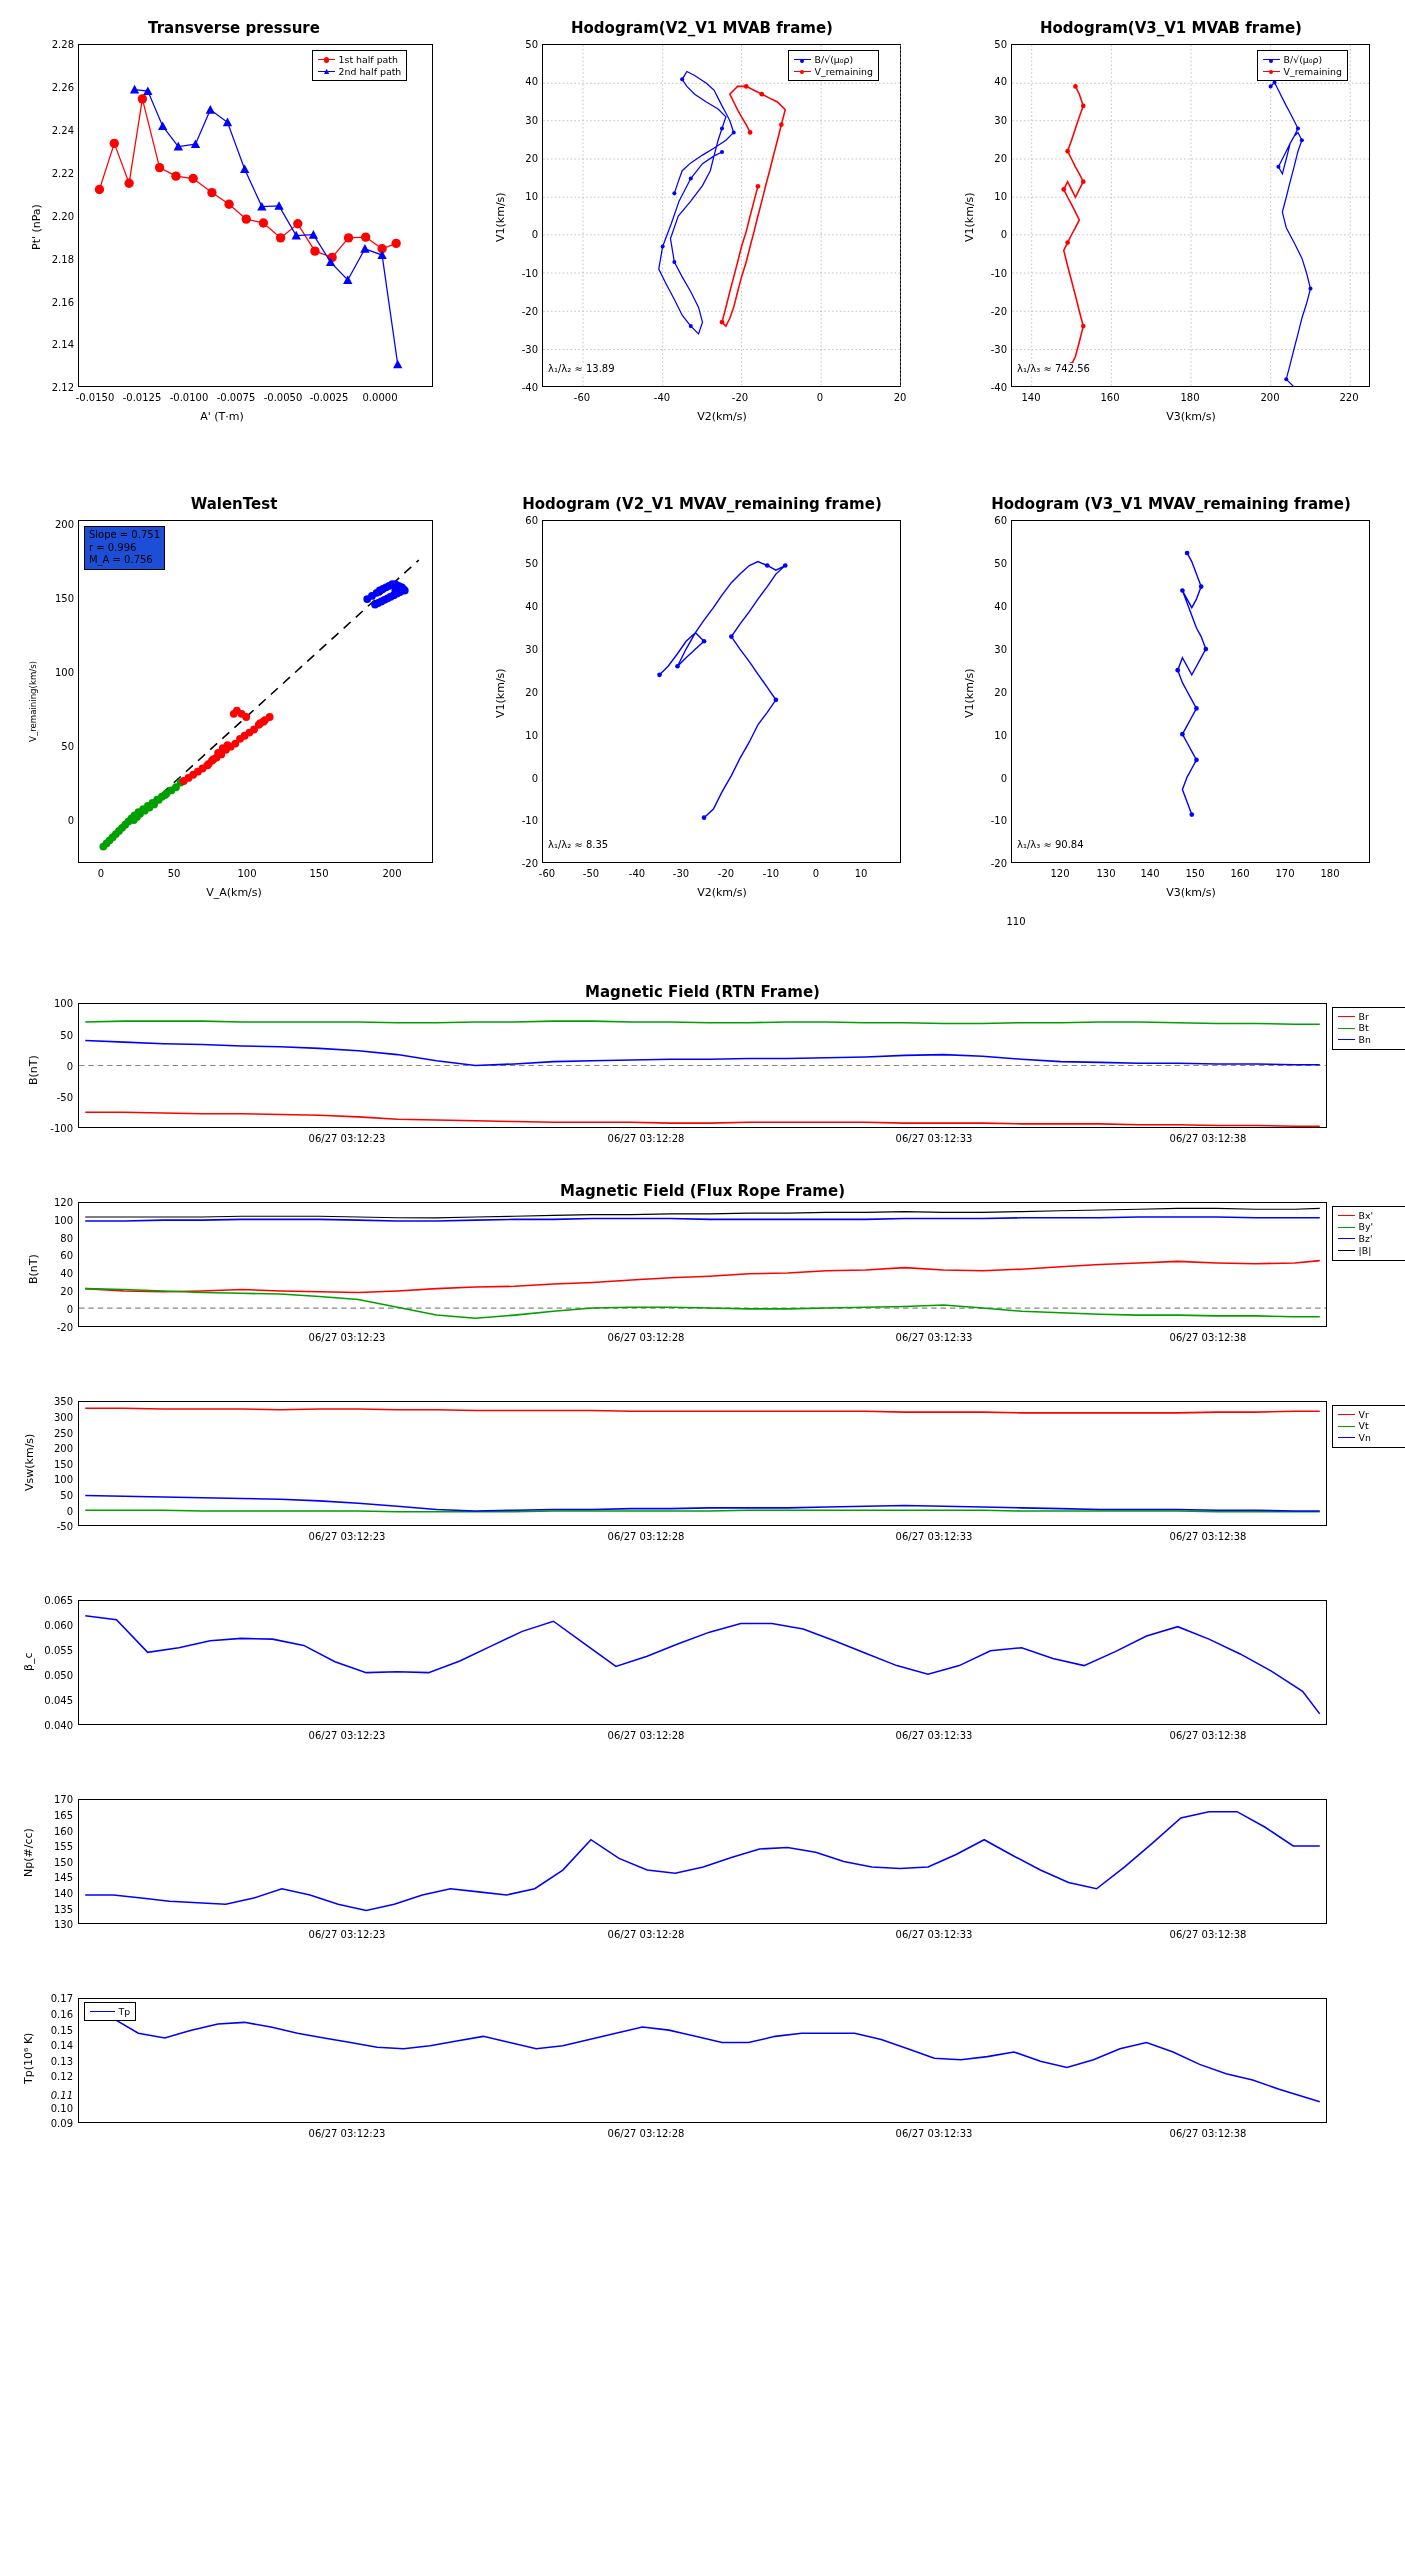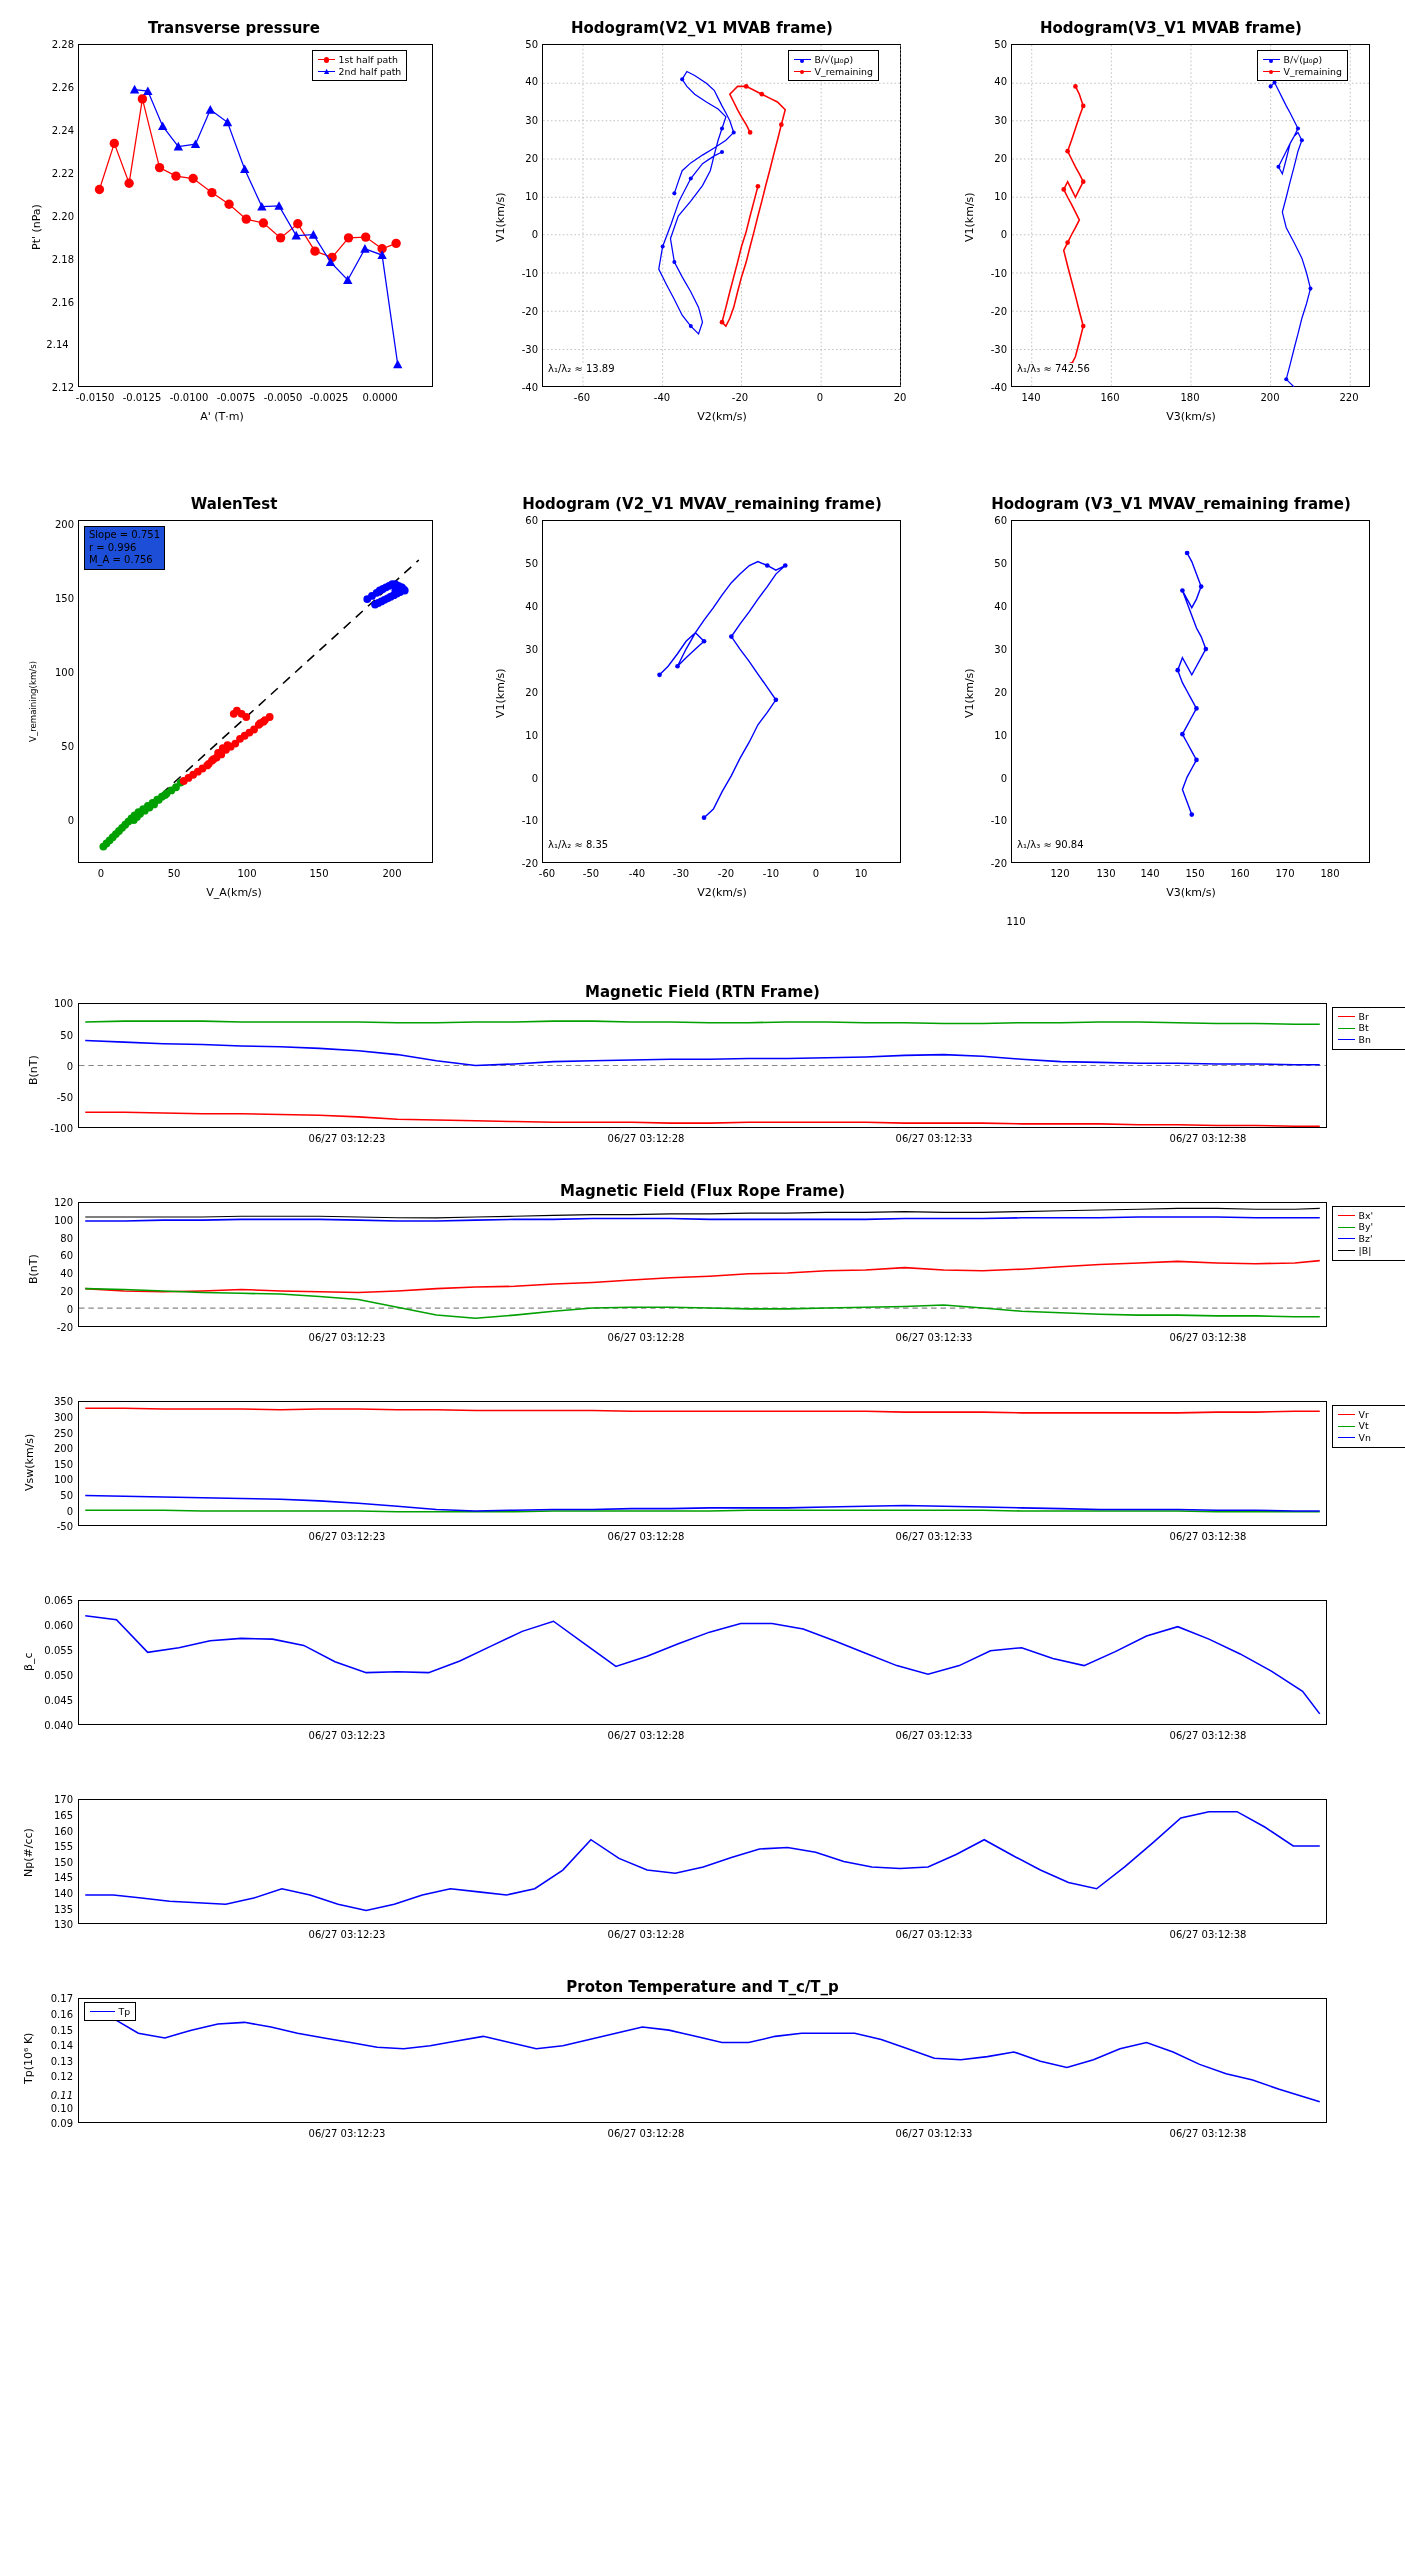--- a/index.html
+++ b/index.html
@@ -87,21 +87,21 @@
       </div>
       <div class="row">
         <span class="lg-line" style="border-top-color:#0000ff;">
             <i class="lg-mark" style="background:#0000ff;display:block;clip-path:polygon(50% 0,100% 100%,0 100%);"></i>
           </span>
         <span>2nd half path</span>
       </div>
     </div>
 
     <div class="tick ticky" style="left:41px;top:379px;width:33px;">2.12</div>
-    <div class="tick ticky" style="left:41px;top:336px;width:33px;text-align:center;">2.14</div>
+    <div class="tick ticky" style="left:41px;top:336px;width:33px;">2.14</div>
     <div class="tick ticky" style="left:41px;top:294px;width:33px;">2.16</div>
     <div class="tick ticky" style="left:41px;top:251px;width:33px;">2.18</div>
     <div class="tick ticky" style="left:41px;top:208px;width:33px;">2.20</div>
     <div class="tick ticky" style="left:41px;top:165px;width:33px;">2.22</div>
     <div class="tick ticky" style="left:41px;top:122px;width:33px;">2.24</div>
     <div class="tick ticky" style="left:41px;top:79px;width:33px;">2.26</div>
     <div class="tick ticky" style="left:41px;top:36px;width:33px;">2.28</div>
 
     <div class="tick tickx" style="left:95px;top:384px;">-0.0150</div>
     <div class="tick tickx" style="left:142px;top:384px;">-0.0125</div>
@@ -610,21 +610,20 @@
     <div class="tick ticky" style="left:34px;top:39px;width:39px;">165</div>
     <div class="tick ticky" style="left:34px;top:23.4px;width:39px;">170</div>
     <div class="tick tickx" style="left:347px;top:153px;">06/27 03:12:23</div>
     <div class="tick tickx" style="left:646px;top:153px;">06/27 03:12:28</div>
     <div class="tick tickx" style="left:934px;top:153px;">06/27 03:12:33</div>
     <div class="tick tickx" style="left:1208px;top:153px;">06/27 03:12:38</div>
     <div class="ylabel" style="left:22px;top:101px;">Np(#/cc)</div>
   </div>
 
   <div class="panel" style="left:0px;top:1975px;width:1405px;height:191px;">
-    <div class="ptitle" style="top:3.1px;left:0;">Proton Temperature and T_c/T_p</div>
     <div class="plotbox" style="left:78px;top:23.4px;width:1249px;height:125px;">
       <svg width="1247" height="123" viewBox="0 0 1598 158" preserveAspectRatio="none">
         <polyline fill="none" stroke="#0000ff" stroke-width="2" points="8,14 42,24 76,44 110,50 144,40 178,32 212,30 246,36 280,44 314,50 348,56 382,62 416,64 450,60 484,54 518,48 552,56 586,64 620,60 654,52 688,44 722,36 756,40 790,48 824,56 858,56 892,48 926,44 960,44 994,44 1028,52 1062,64 1096,76 1130,78 1164,74 1198,68 1232,80 1266,88 1300,78 1334,64 1368,56 1402,68 1436,84 1470,96 1504,104 1538,116 1590,132"></polyline>
       </svg>
     </div>
     <div class="legend" style="left:84px;top:26.5px;">
       <div class="row">
           <span class="lg-line" style="border-top-color:#0000ff;width:25px;"></span>
           <span>Tp</span>
         </div>

